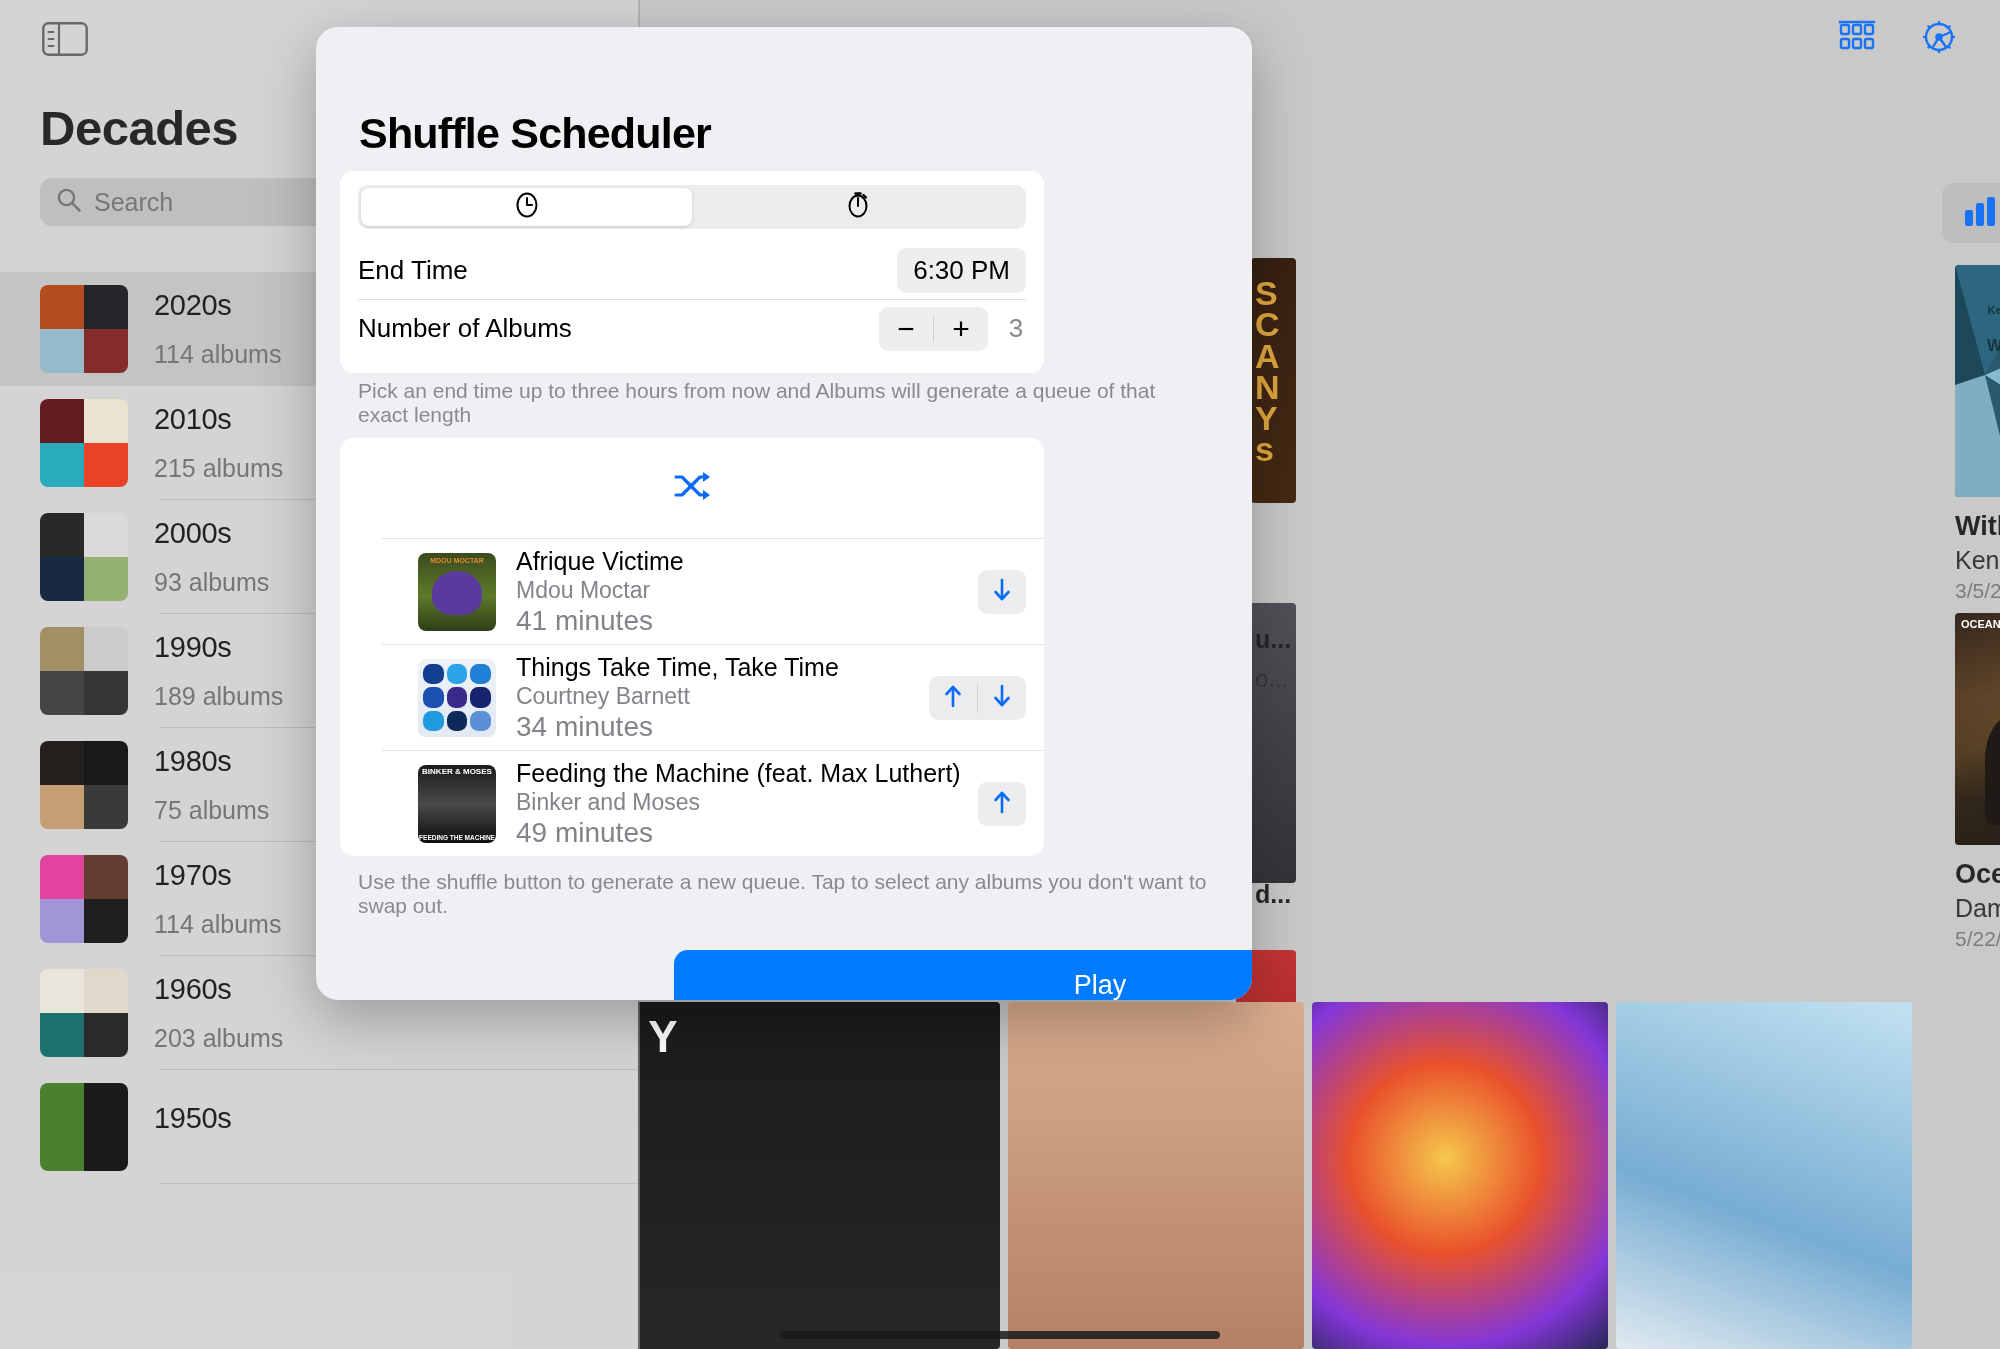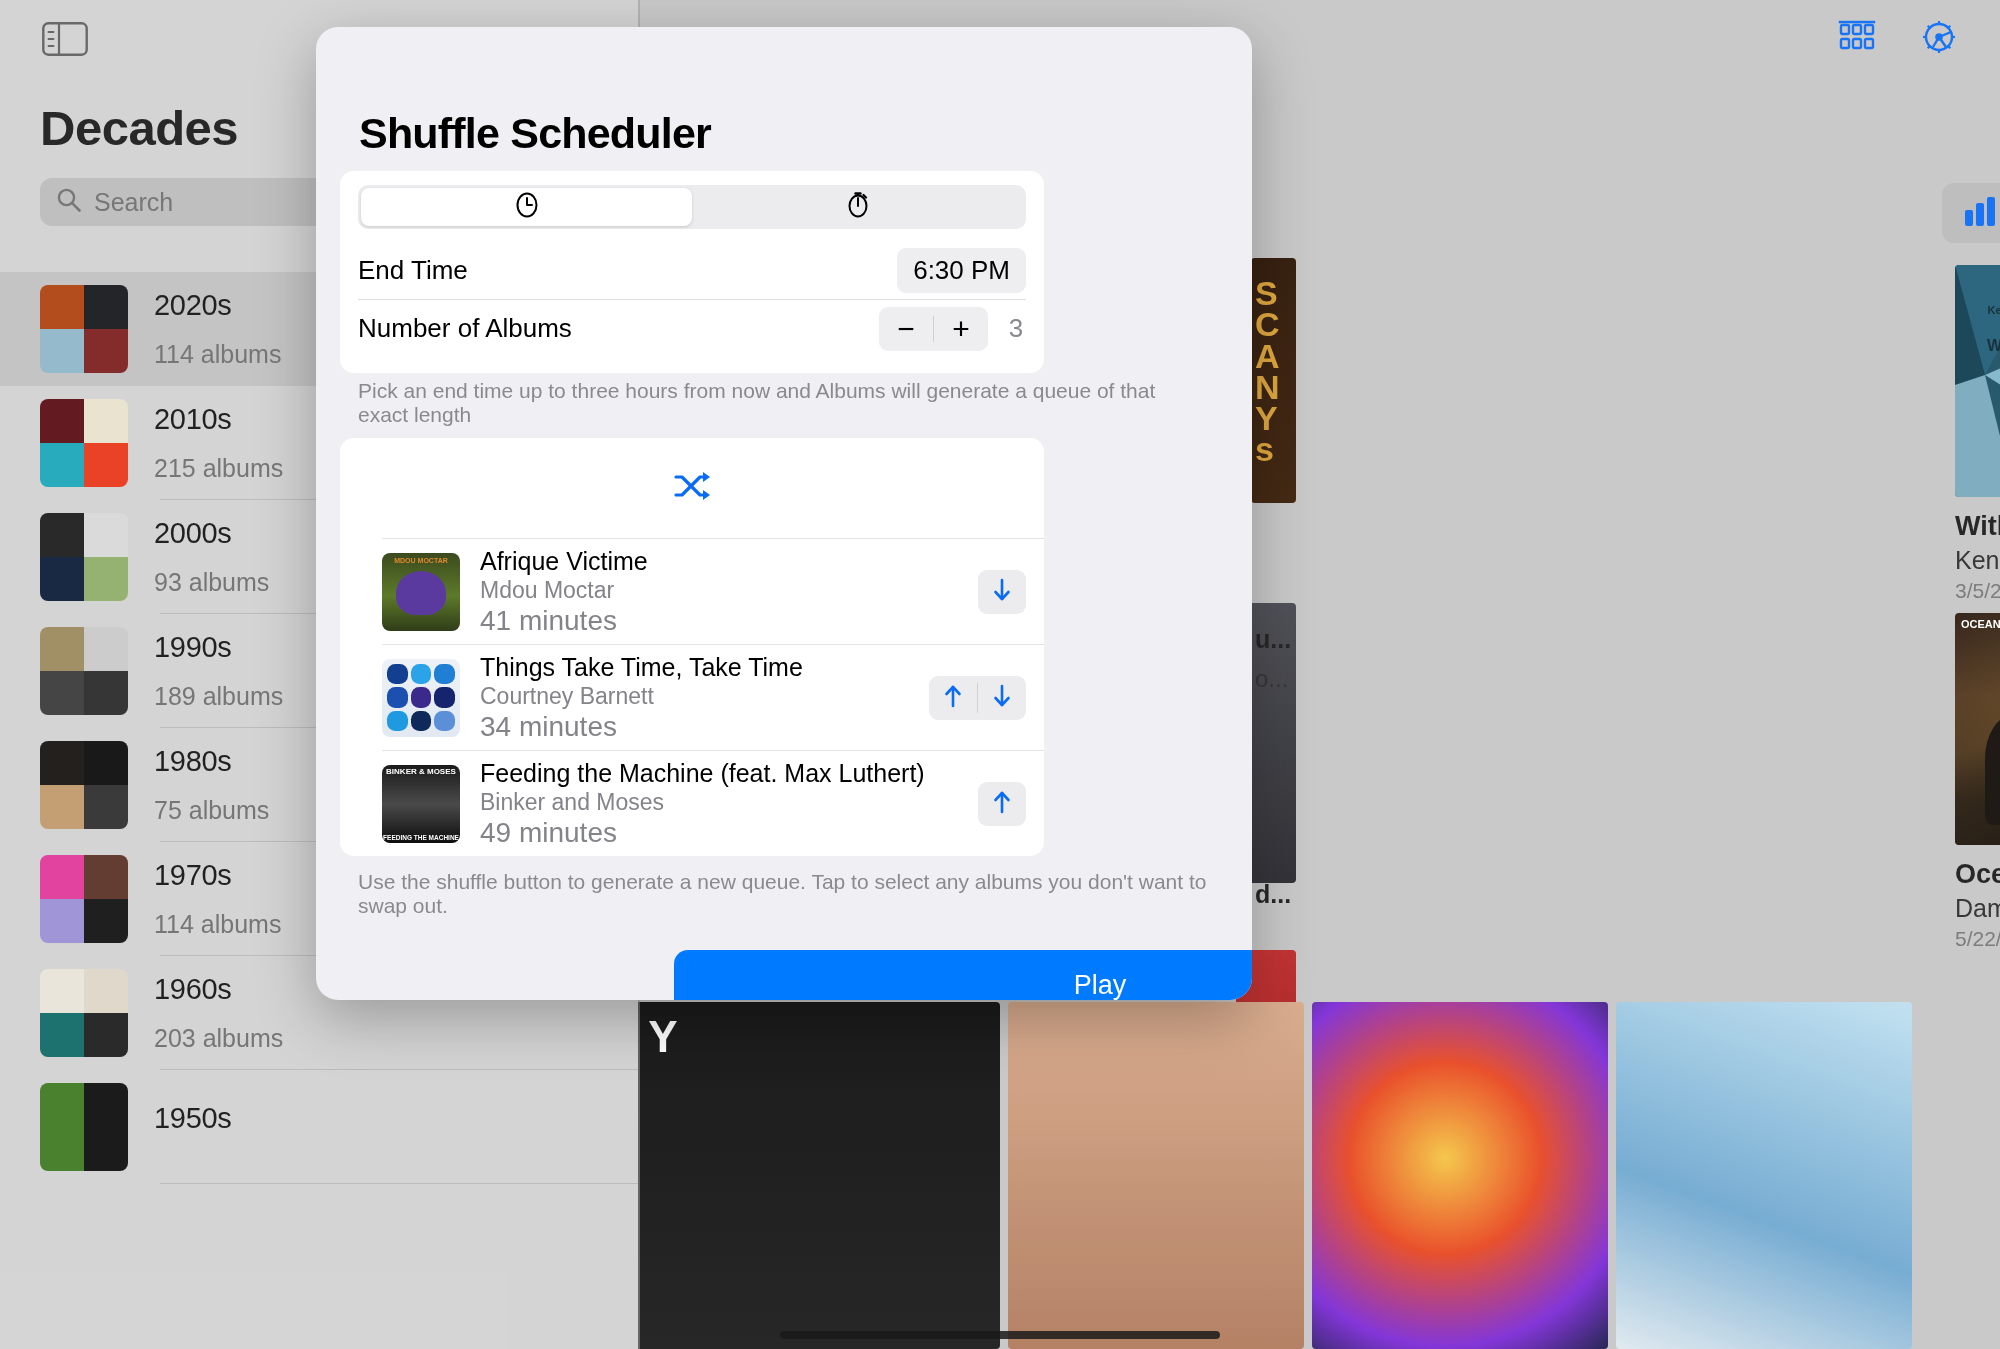--- a/index.html
+++ b/index.html
@@ -135,21 +135,21 @@
   .hint-queue { top: 843px; }
 
   .group-queue { top: 411px; height: 418px; }
   .shuffle-bar { height: 100px; display: flex; align-items: center; justify-content: center; }
 
   .queue-row {
     position: relative; height: 106px; margin-left: 42px; padding-right: 18px;
     display: flex; align-items: center; border-top: 1px solid #e3e3e5;
   }
   .queue-row:first-of-type { border-top: 1px solid #e3e3e5; }
-  .q-art { width: 78px; height: 78px; border-radius: 8px; overflow: hidden; flex: 0 0 auto; position: relative; }
+  .q-art { width: 78px; height: 78px; border-radius: 8px; overflow: hidden; flex: 0 0 auto; position: relative; margin-left: 36px; }
   .q-meta { margin-left: 20px; display: flex; flex-direction: column; gap: 1px; flex: 1; min-width: 0; }
   .q-title { font-size: 25px; color: #000; }
   .q-artist { font-size: 23px; color: #83838a; }
   .q-dur { font-size: 28px; color: #83838a; }
   .q-actions { display: flex; background: #ececee; border-radius: 9px; overflow: hidden; height: 44px; }
   .q-actions button {
     width: 48px; border: none; background: transparent; cursor: pointer;
     display: flex; align-items: center; justify-content: center;
   }
   .q-actions .vline { width: 1px; background: #d2d2d6; margin: 7px 0; }

